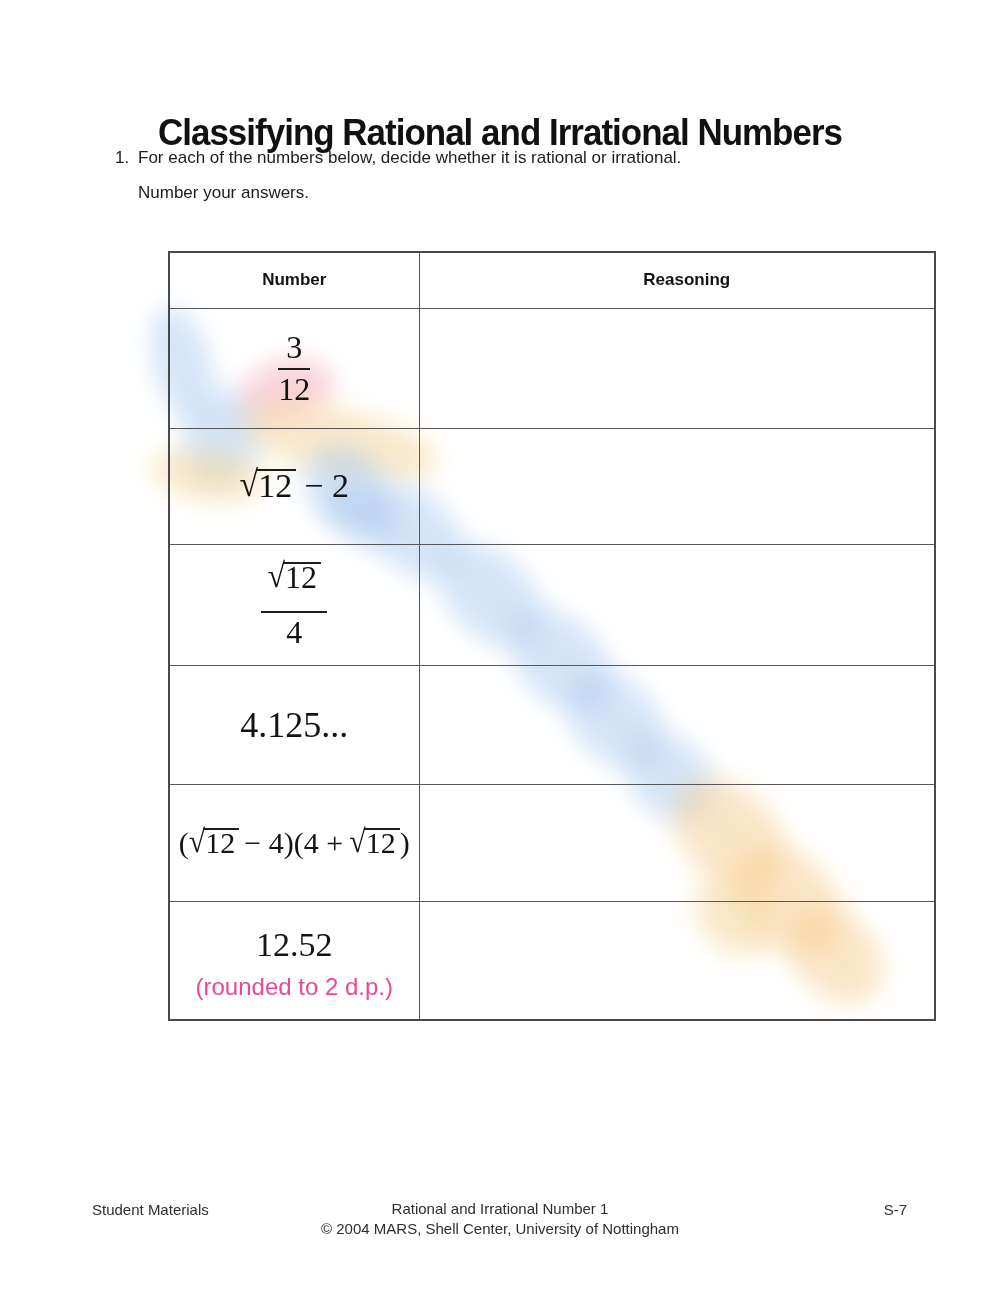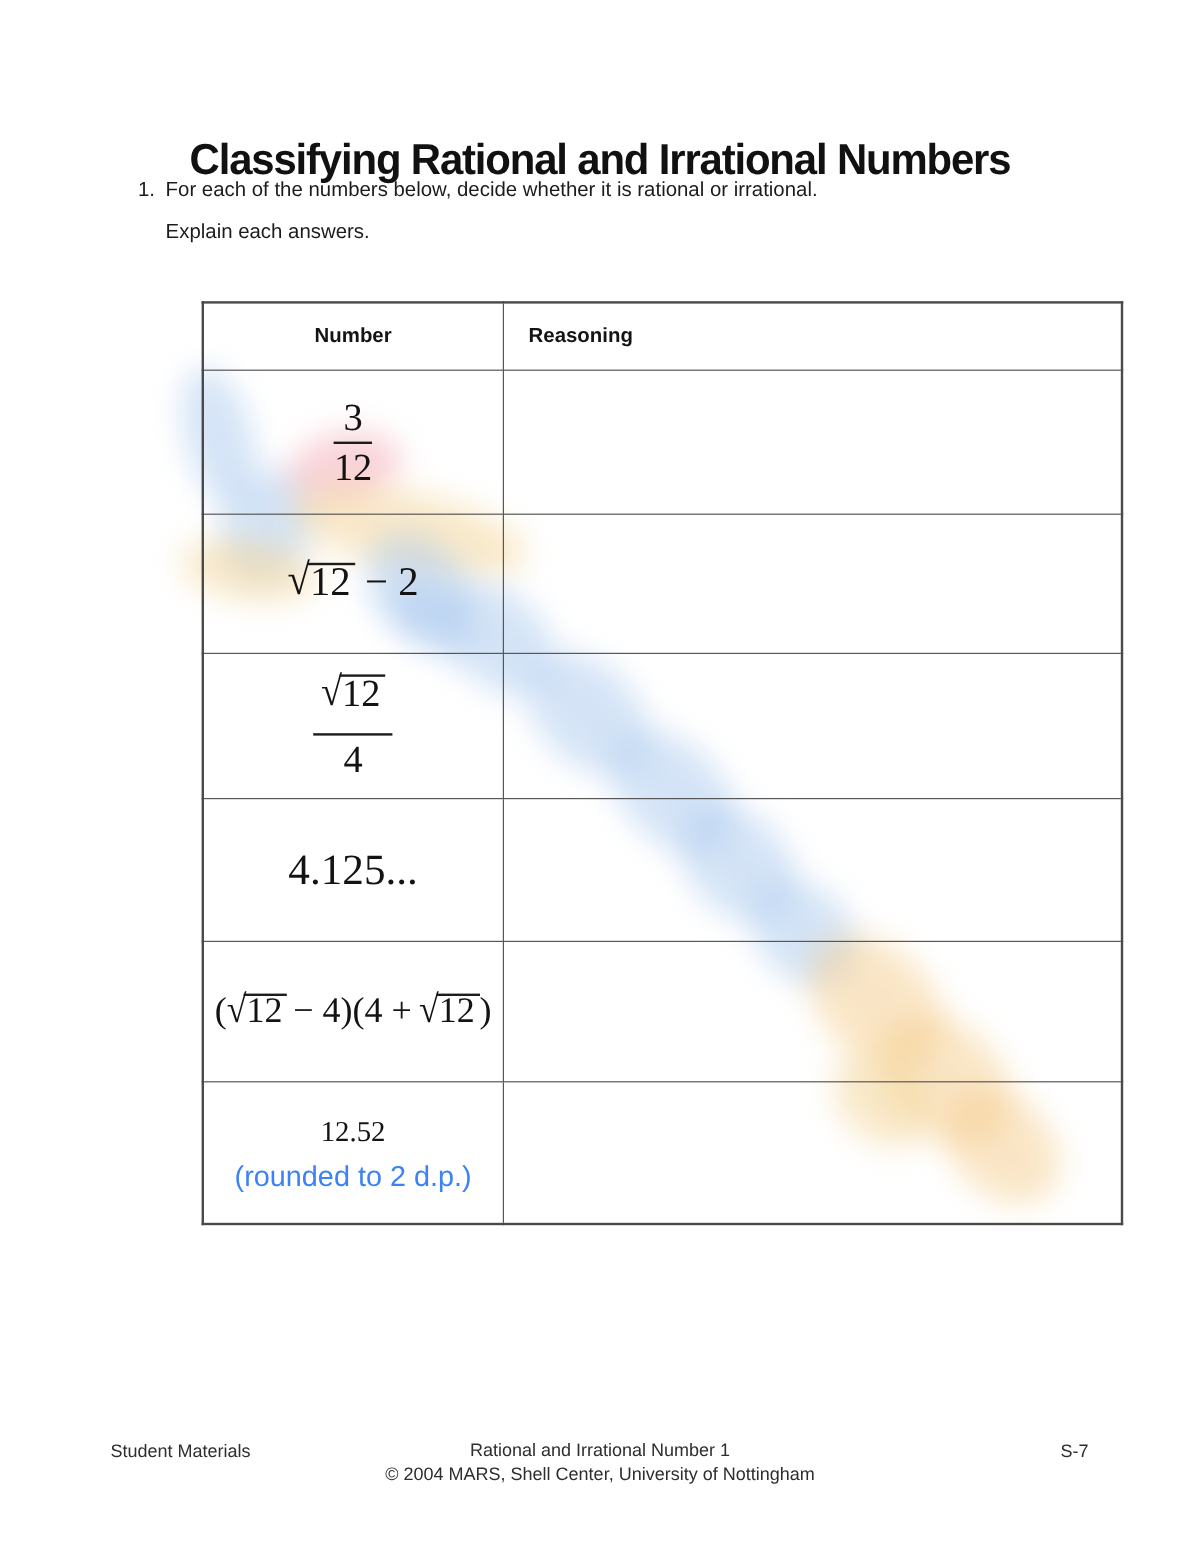--- a/index.html
+++ b/index.html
@@ -31,21 +31,21 @@
   
   table.worksheet {
     position: absolute; left: 150px; top: 251px; z-index: 1;
     width: 766px; border-collapse: collapse; table-layout: fixed;
     border: 2px solid #4a4a4a;
     margin-left: 18px;
   }
   table.worksheet th, table.worksheet td { border: 1px solid #575757; background: transparent; }
   table.worksheet thead tr { height: 56px; }
   th.h-number { width: 250px; text-align: center; font-size: 17px; font-weight: bold; color: #141414; }
-  th.h-reasoning { width: 516px; text-align: left; padding-left: 21px; font-size: 17px; font-weight: bold; color: #141414; }
+  th.h-reasoning { width: 516px; text-align: center; padding-left: 21px; font-size: 17px; font-weight: bold; color: #141414; }
 
   tbody tr:nth-of-type(1) { height: 120px; }
   tbody tr:nth-of-type(2) { height: 116px; }
   tbody tr:nth-of-type(3) { height: 121px; }
   tbody tr:nth-of-type(4) { height: 119px; }
   tbody tr:nth-of-type(5) { height: 117px; }
   tbody tr:nth-of-type(6) { height: 119px; }
   tbody tr:nth-of-type(7) { height: 170px; }
 
   td.number-cell {
@@ -64,22 +64,22 @@
   .rad { display: inline-block; line-height: .8; border-top: 2.5px solid #1c1c1c; padding: 1px 4px 0 2px; }
 
   .m-sqrt-expr { font-size: 34px; }
   .m-sqrt-expr .suffix { margin-left: 8px; }
   .m-frac-sqrt { font-size: 32px; }
   .m-frac-sqrt .num { padding: 0 6px 16px; }
   .m-product { font-size: 30px; white-space: nowrap; }
   .m-product .mid { margin: 0 6px 0 5px; }
 
   .r7-block { padding-top: 6px; }
-  .r7-line1 { font-size: 24px; }
-  .r7-line2 { font-family: "Liberation Sans", sans-serif; font-size: 24px; margin-top: 9px; color: #3b82f6; }
+  .r7-line1 { font-size: 34px; }
+  .r7-line2 { font-family: "Liberation Sans", sans-serif; font-size: 24px; margin-top: 9px; color: #ec4899; }
 
   
   .footer-left  { position: absolute; left: 92px;  top: 1201px; font-size: 15px; color: #2e2e2e; z-index: 1; }
   .footer-center{ position: absolute; left: 0; width: 100%; top: 1199px; text-align: center;
                   font-size: 15px; line-height: 20px; color: #2e2e2e; z-index: 1; }
   .footer-right { position: absolute; right: 93px; top: 1201px; font-size: 15px; color: #2e2e2e; z-index: 1; }
 </style>
 </head>
 <body>
 
@@ -102,21 +102,21 @@
   <div class="wm-blob" style="left: 780px; top: 915px; width: 110px; height: 80px; transform: rotate(45deg); background-color: rgb(245, 205, 142);"></div>
 </div>
 
 <h1 class="page-title">Classifying Rational and Irrational Numbers</h1>
 
 <div class="instruction">
   <div class="instr-row">
     <span class="instr-num">1.</span>
     <span>For each of the numbers below, decide whether it is rational or irrational.</span>
   </div>
-  <div class="instr-line2">Explain each answers.</div>
+  <div class="instr-line2">Number your answers.</div>
 </div>
 
 <table class="worksheet">
   <thead>
     <tr>
       <th class="h-number">Number</th>
       <th class="h-reasoning">Reasoning</th>
     </tr>
   </thead>
   <tbody>

